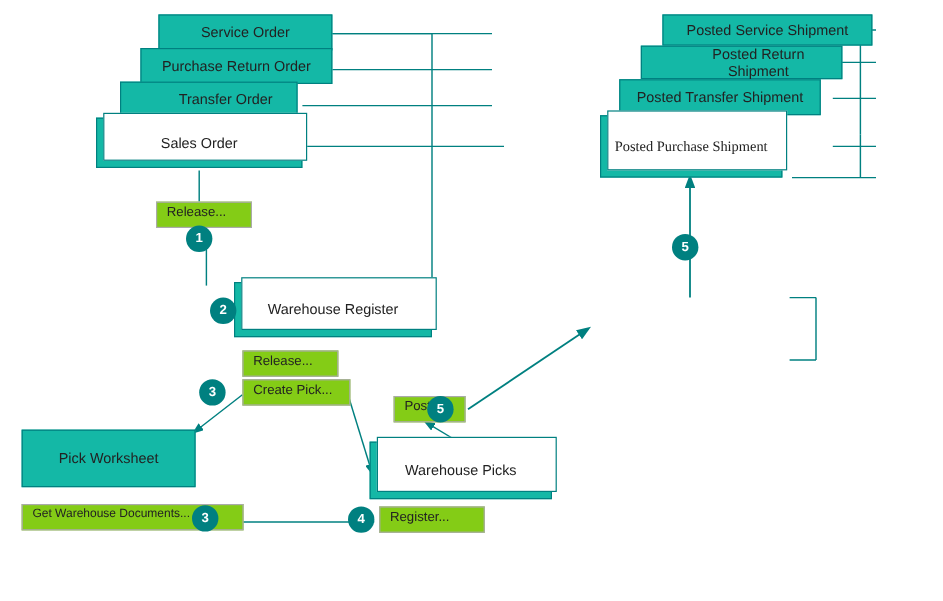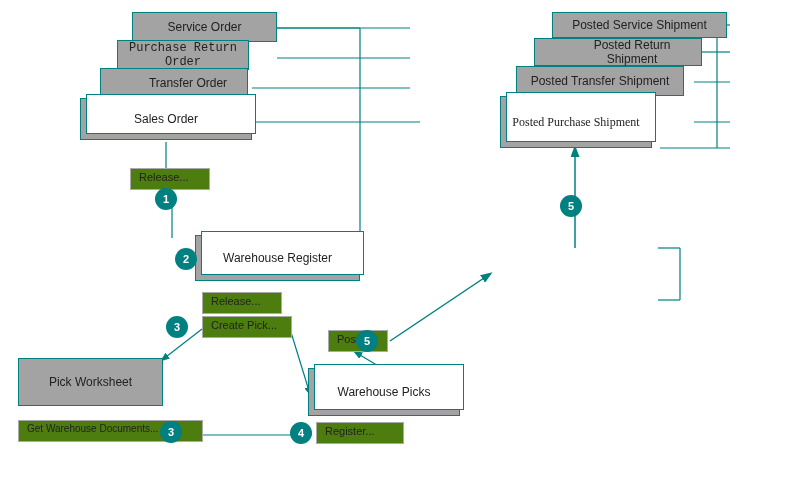--- a/index.html
+++ b/index.html
@@ -13,21 +13,21 @@
       position: relative;
     }
     .diagram-container {
       position: relative;
       width: 786px;
       height: 501px;
     }
     .box {
       position: absolute;
       border: 1.5px solid #008080;
-      background: #a3a3a3;
+      background: #14b8a6;
       padding: 5px 8px;
       text-align: center;
       display: flex;
       align-items: center;
       justify-content: center;
       font-size: 12px;
       color: #222;
     }
     .step-circle {
       position: absolute;
@@ -39,21 +39,21 @@
       font-size: 11px;
       font-weight: bold;
       display: flex;
       align-items: center;
       justify-content: center;
       z-index: 10;
     }
     .small-btn {
       position: absolute;
       border: 1px solid #aaa;
-      background: #4d7c0f;
+      background: #84cc16;
       padding: 2px 8px;
       font-size: 11px;
       color: #222;
       cursor: pointer;
     }
     svg.arrows {
       position: absolute;
       top: 0; left: 0;
       width: 786px;
       height: 501px;
@@ -142,21 +142,21 @@
       <marker id="arrowhead" markerWidth="8" markerHeight="6" refX="6" refY="3" orient="auto">
         <polygon points="0 0, 8 3, 0 6" fill="#008080"></polygon>
       </marker>
     </defs>
   </svg>
 
   <div class="box" style="left:132px; top:12px; width:145px; height:30px;">
     <span>Service Order</span>
   </div>
 
-  <div class="box" style="left:117px; top:40px; width:132px; height:30px;font-family:Liberation Mono, monospace;">
+  <div class="box" style="left:117px; top:40px; width:160px; height:30px;">
     <span>Purchase Return Order</span>
   </div>
 
   <div class="box" style="left:100px; top:68px; width:148px; height:30px;padding-left:36px;">
     <span>Transfer Order</span>
   </div>
 
   <div class="box stacked" style="left:80px; top:98px; width:172px; height:42px; z-index:1;">
     <span>Sales Order</span>
   </div>

